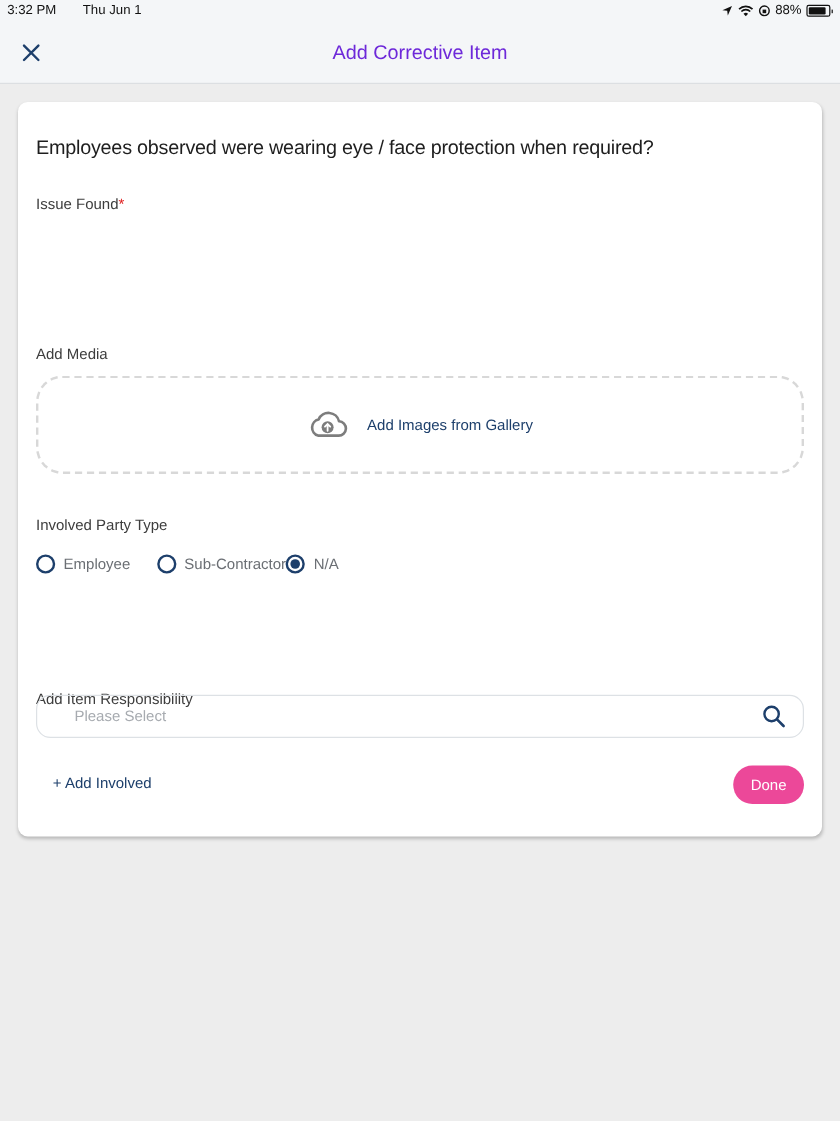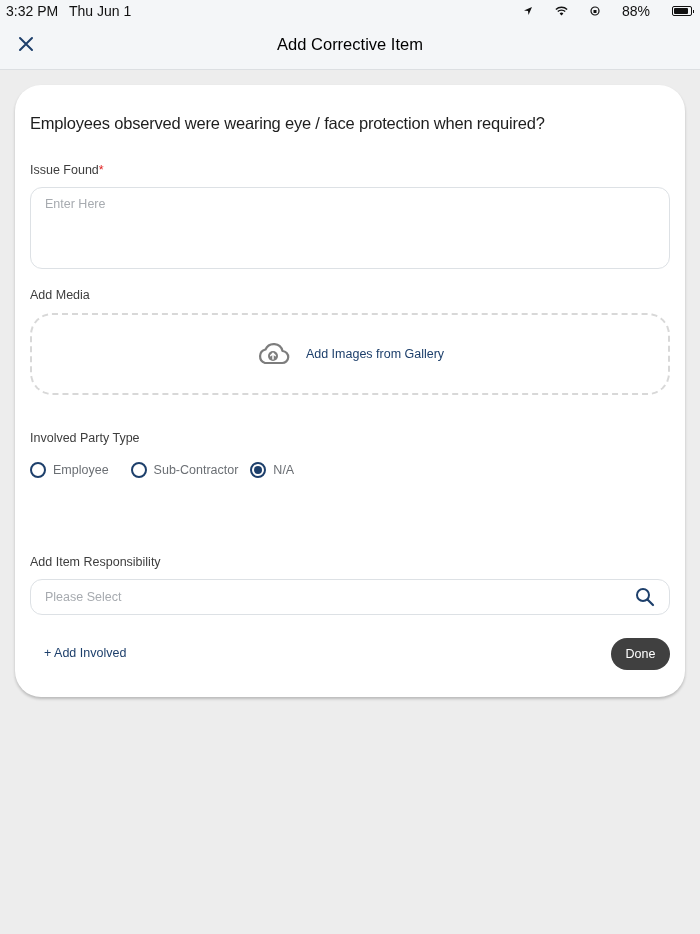--- a/index.html
+++ b/index.html
@@ -1,53 +1,53 @@
 <!DOCTYPE html>
 <html><head>
   <meta charset="utf-8">
   <style>
     * { box-sizing: border-box; margin: 0; padding: 0; }
     html, body { width: 700px; height: 934px; overflow: hidden; }
     body { background: #ededed; font-family: "Liberation Sans", sans-serif; position: relative; }
 
-    .statusbar { position: absolute; top: 0; left: 0; width: 700px; height: 20px; background: #f4f6f8; font-size: 14px; color: #111; }
+    .statusbar { position: absolute; top: 0; left: 0; width: 700px; height: 20px; background: #f4f6f8; font-size: 11px; color: #111; }
     .statusbar .time { position: absolute; left: 6px; top: 3px; }
     .statusbar .date { position: absolute; left: 59px; top: 3px; margin-left: 10px; }
-    .statusbar .right { position: absolute; right: 8px; top: 3px; display: flex; align-items: center; gap: 22px; }
+    .statusbar .right { position: absolute; right: 8px; top: 3px; display: flex; align-items: center; gap: 4px; }
     .battery { width: 20px; height: 10px; border: 1px solid #111; border-radius: 2px; padding: 1px; position: relative; }
     .battery .fill { width: 88%; height: 100%; background: #111; border-radius: 1px; }
     .battery::after { content: ""; position: absolute; right: -3px; top: 3px; width: 1.5px; height: 3px; background: #111; }
 
     .navbar { position: absolute; top: 20px; left: 0; width: 700px; height: 50px; background: #f4f6f8; border-bottom: 1px solid #dcdfe2; }
     .navbar .close { position: absolute; left: 16px; top: 14px; width: 20px; height: 20px; cursor: pointer; }
-    .navbar .title { position: absolute; left: 0; right: 0; top: 15px; text-align: center; color: #000000; font-size: 16.5px; }
+    .navbar .title { position: absolute; left: 0; right: 0; top: 15px; text-align: center; color: #6d28d9; font-size: 16.5px; }
 
-    .card { position: absolute; left: 15px; top: 85px; width: 670px; height: 612px; background: #fff; border-radius: 26px; box-shadow: 0 2px 3px rgba(0,0,0,0.22); }
+    .card { position: absolute; left: 15px; top: 85px; width: 670px; height: 612px; background: #fff; border-radius: 8px; box-shadow: 0 2px 3px rgba(0,0,0,0.22); }
     .question { position: absolute; left: 15px; top: 29px; font-size: 16.5px; color: #1e1e1e; letter-spacing: -0.2px; }
     .label { position: absolute; left: 15px; font-size: 12.5px; color: #3d3d3d; }
     .label .req { color: #e02020; }
 
     .textarea { position: absolute; left: 15px; top: 102px; width: 640px; height: 82px; border: 1px solid #dde1e5; border-radius: 12px; padding: 9px 14px; font-size: 12.5px; color: #a7abb0; font-family: "Liberation Sans", sans-serif; resize: none; outline: none; }
     .textarea::placeholder { color: #a7abb0; }
 
     .dropzone { position: absolute; left: 15px; top: 228px; width: 640px; height: 82px; border: 2px dashed #d8d8d8; border-radius: 22px; display: flex; align-items: center; justify-content: center; gap: 16px; cursor: pointer; text-align: right; }
     .dropzone .txt { color: #1d3f6b; font-size: 12.5px; }
 
     .radio-row { position: absolute; left: 15px; display: flex; align-items: center; }
     .radio { display: flex; align-items: center; cursor: pointer; text-align: right; }
     .radio .circle { width: 16px; height: 16px; border: 2px solid #1d3f6b; border-radius: 50%; position: relative; }
     .radio .circle.checked::after { content: ""; position: absolute; left: 2px; top: 2px; width: 8px; height: 8px; border-radius: 50%; background: #1d3f6b; }
     .radio .rlabel { margin-left: 7px; color: #6b6f74; font-size: 12.5px; }
     .status-row .radio .rlabel { font-size: 15.5px; margin-left: 8px; }
 
     .select { position: absolute; left: 15px; top: 494px; width: 640px; height: 36px; border: 1px solid #dde1e5; border-radius: 12px; padding: 0 14px; display: flex; align-items: center; justify-content: space-between; cursor: pointer; }
-    .select .ph { color: #a7abb0; font-size: 12.5px; }
+    .select .ph { color: #a7abb0; font-size: 12.5px; margin-left: 17px; }
 
     .add-another { position: absolute; left: 29px; top: 561px; color: #1d3f6b; font-size: 12.5px; cursor: pointer; }
-    .done { position: absolute; left: 596px; top: 553px; width: 59px; height: 32px; border-radius: 16px; background: #404040; color: #fff; font-size: 12.5px; border: none; font-family: "Liberation Sans", sans-serif; cursor: pointer; }
+    .done { position: absolute; left: 596px; top: 553px; width: 59px; height: 32px; border-radius: 16px; background: #ec4899; color: #fff; font-size: 12.5px; border: none; font-family: "Liberation Sans", sans-serif; cursor: pointer; }
   </style>
 </head>
 <body>
 
 <div class="statusbar">
   <span class="time">3:32 PM</span>
   <span class="date">Thu Jun 1</span>
   <div class="right">
     <svg width="10" height="10" viewBox="0 0 10 10">
         <path d="M9 1 L1 4.5 L5 5 L5.5 9 Z" fill="#111"></path>
@@ -76,21 +76,20 @@
   </div>
   <div class="title">Add Corrective Item</div>
 </div>
 
 <div class="card">
   <div class="question">Employees observed were wearing eye / face protection when required?</div>
 
   <div class="label" style="top:78px;">
     <span>Issue Found</span><span class="req">*</span>
   </div>
-  <textarea class="textarea" placeholder="Enter Here" style=""></textarea>
 
   <div class="label" style="top:203px;">Add Media</div>
   <div class="dropzone">
     <svg width="34" height="24" viewBox="0 0 34 24">
       <path d="M9 21 H26 A6 6 0 0 0 26.5 9 A9 9 0 0 0 9.5 7.5 A7 7 0 0 0 9 21 Z" stroke="#7d7d7d" stroke-width="2.2" fill="none" stroke-linejoin="round"></path>
       <circle cx="17" cy="14" r="5" fill="#7d7d7d"></circle>
       <path d="M17 17 V11.5 M14.8 13.6 L17 11.3 L19.2 13.6" stroke="#fff" stroke-width="1.5" fill="none" stroke-linecap="round"></path>
     </svg>
     <span class="txt">Add Images from Gallery</span>
   </div>
@@ -98,28 +97,28 @@
   <div class="label" style="top:346px;">Involved Party Type</div>
   <div class="radio-row" style="top:377px;">
     <div class="radio">
       <div class="circle"></div>
       <span class="rlabel">Employee</span>
     </div>
     <div class="radio" style="margin-left:22px;">
       <div class="circle"></div>
       <span class="rlabel">Sub-Contractor</span>
     </div>
-    <div class="radio" style="margin-left:12px;">
+    <div class="radio" style="">
       <div class="circle checked"></div>
       <span class="rlabel">N/A</span>
     </div>
   </div>
 
 
-  <div class="label" style="top:470px;">Add Item Responsibility</div>
+  <div class="label" style="top:491px;">Add Item Responsibility</div>
   <div class="select">
     <span class="ph">Please Select</span>
     <svg width="20" height="20" viewBox="0 0 20 20">
         <circle cx="8" cy="8" r="6" stroke="#1d3f6b" stroke-width="2" fill="none"></circle>
         <path d="M12.5 12.5 L18 18" stroke="#1d3f6b" stroke-width="2.2" stroke-linecap="round"></path>
       </svg>
   </div>
 
   <div class="add-another">+ Add Involved</div>
   <button class="done">Done</button>

